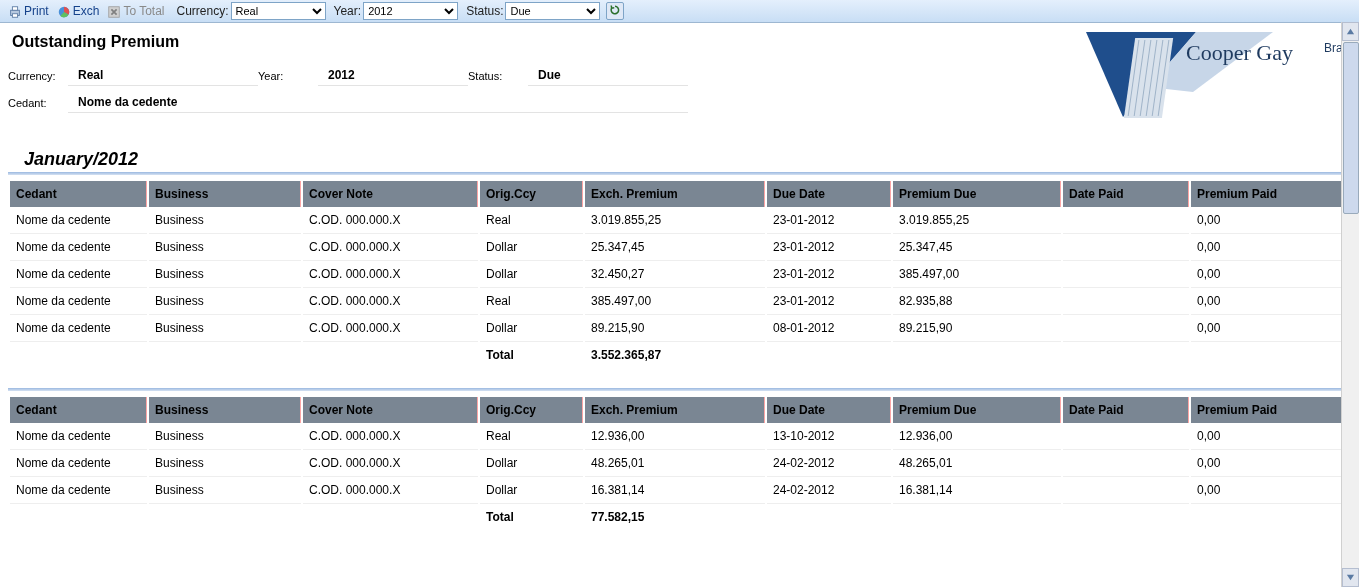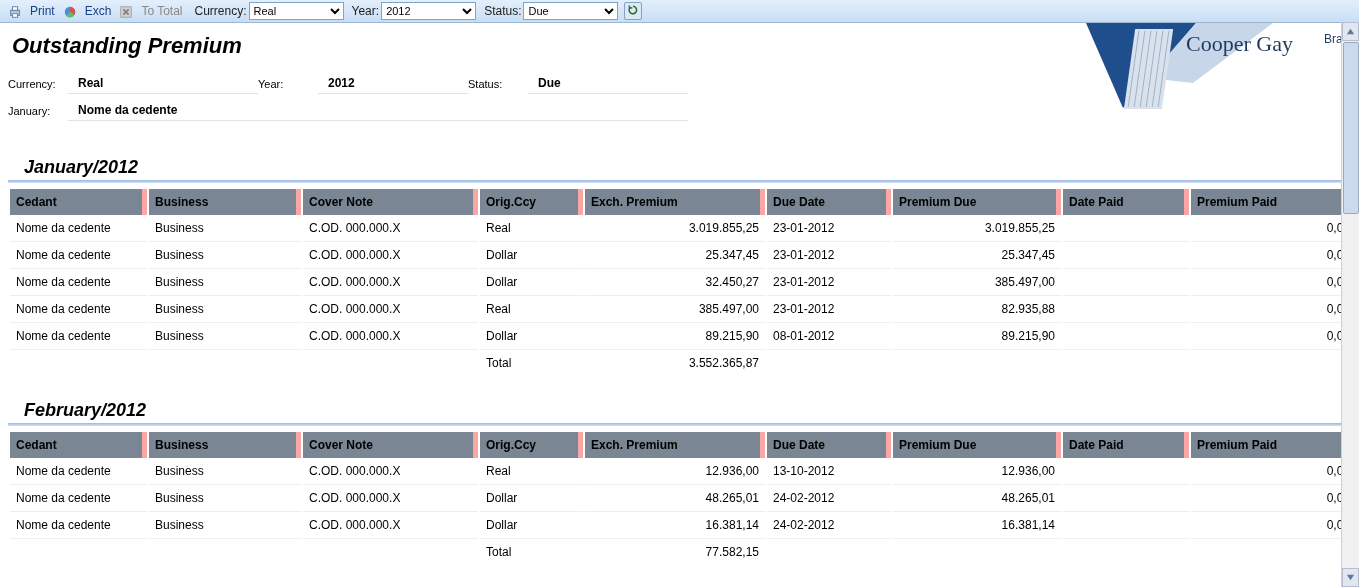--- a/index.html
+++ b/index.html
@@ -1,35 +1,35 @@
 <!DOCTYPE html>
 <html><head>
 <meta charset="utf-8">
 <style>
   html,body{margin:0;padding:0;font-family:Tahoma,Arial,sans-serif;font-size:12px;color:#000;background:#fff}
   .toolbar{height:22px;background:linear-gradient(#e4effc,#c8def5);border-bottom:1px solid #9db7d1;display:flex;align-items:center;padding:0 4px;gap:0px}
-  .toolbar .tbtn{display:flex;align-items:center;gap:8px;padding:0 4px;color:#15428b;cursor:pointer;line-height:22px}
+  .toolbar .tbtn{display:flex;align-items:center;gap:2px;padding:0 4px;color:#15428b;cursor:pointer;line-height:22px}
   .toolbar .tbtn.disabled{color:#8a8a8a;cursor:default}
   .toolbar .ticon{width:14px;height:14px;display:inline-block}
   .toolbar .label{color:#222;margin-left:8px;margin-right:2px}
   .toolbar select{height:18px;border:1px solid #7ea4c7;background:#fff;width:95px;font-size:11px}
   .toolbar .refresh{margin-left:6px;width:16px;height:16px;border:1px solid #7ea4c7;background:#dfe8f6;display:flex;align-items:center;justify-content:center;border-radius:2px;cursor:pointer}
   .content{position:relative;padding:6px 0 0 8px;width:1350px}
-  .pagetitle{font-size:22px;font-weight:bold;font-style:italic;margin:4px 0 14px 4px}
+  .pagetitle{font-size:16px;font-weight:bold;margin:4px 0 14px 4px}
   .summary{display:grid;grid-template-columns:60px 190px 60px 150px 60px 160px;row-gap:6px;align-items:center;margin-left:0;margin-bottom:36px}
   .summary .sl{font-size:11px}
   .summary .sv{font-weight:bold;border-bottom:1px solid #e3e3e3;padding:3px 6px 3px 10px}
-  .logo{position:absolute;top:0px;right:0px;width:330px;height:95px}
+  .logo{position:absolute;top:9px;right:0px;width:330px;height:95px}
   .monthtitle{font-size:18px;font-weight:bold;font-style:italic;margin:4px 12px 2px 16px}
   .monthline{height:3px;background:linear-gradient(#9ab8e0,#d6e2f2);margin:0 0 6px 0;width:1338px}
   table.grid{border-collapse:separate;border-spacing:2px 0;width:1338px;table-layout:fixed}
-  table.grid th{background:#7a8693;color:#000;font-weight:bold;text-align:left;padding:6px 6px;border-right:5px solid #fca5a5;font-size:12px}
+  table.grid th{background:#7a8693;color:#000;font-weight:bold;text-align:left;padding:6px 6px;border-right:1px solid #fca5a5;font-size:12px}
   table.grid td{padding:6px 6px;border-bottom:1px solid #eee;font-size:12px;overflow:hidden;white-space:nowrap}
-  table.grid td.n{text-align:right}
-  table.grid tr.totalrow td{font-weight:normal;border-bottom:none}
+  table.grid td.n{text-align:left}
+  table.grid tr.totalrow td{font-weight:bold;border-bottom:none}
   .scrollbar{position:fixed;right:0;top:22px;width:17px;bottom:0;background:#f0f0f0;border-left:1px solid #d0d0d0}
   .scroll-arrow{height:17px;background:#e1e6ef;border:1px solid #b5bed0;display:flex;align-items:center;justify-content:center}
   .scroll-thumb{position:absolute;left:1px;top:20px;width:14px;height:170px;background:#cdd9ed;border:1px solid #9ab;border-radius:2px}
   
   col.c1{width:137px} col.c2{width:152px} col.c3{width:175px} col.c4{width:103px}
   col.c5{width:180px} col.c6{width:124px} col.c7{width:168px} col.c8{width:126px} col.c9{width:165px}
 </style>
 </head>
 <body>
 
@@ -100,21 +100,21 @@
 
   <div class="pagetitle">Outstanding Premium</div>
 
   <div class="summary">
     <span class="sl">Currency:</span>
     <span class="sv">Real</span>
     <span class="sl">Year:</span>
     <span class="sv">2012</span>
     <span class="sl">Status:</span>
     <span class="sv">Due</span>
-    <span class="sl">January:</span>
+    <span class="sl">Cedant:</span>
     <span class="sv" style="grid-column:2/7">Nome da cedente</span>
   </div>
 
   <div id="sections-host">
       <div class="monthtitle">January/2012</div>
       <div class="monthline"></div>
       <table class="grid">
         <colgroup>
           <col class="c1">
           <col class="c2">
@@ -202,21 +202,20 @@
             <td>Total</td>
             <td class="n">3.552.365,87</td>
             <td></td>
             <td></td>
             <td></td>
             <td></td>
           </tr>
         </tbody>
       </table>
       <div style="height: 20px;"></div>
-      <div class="monthtitle">February/2012</div>
       <div class="monthline"></div>
       <table class="grid">
         <colgroup>
           <col class="c1">
           <col class="c2">
           <col class="c3">
           <col class="c4">
           <col class="c5">
           <col class="c6">
           <col class="c7">

